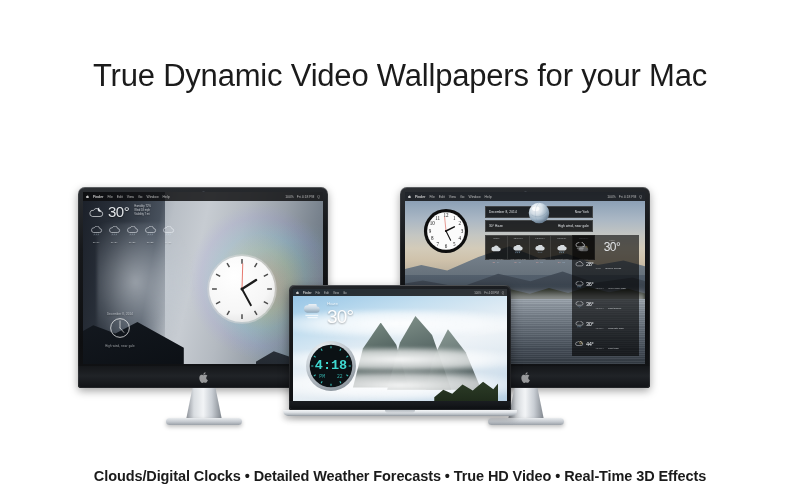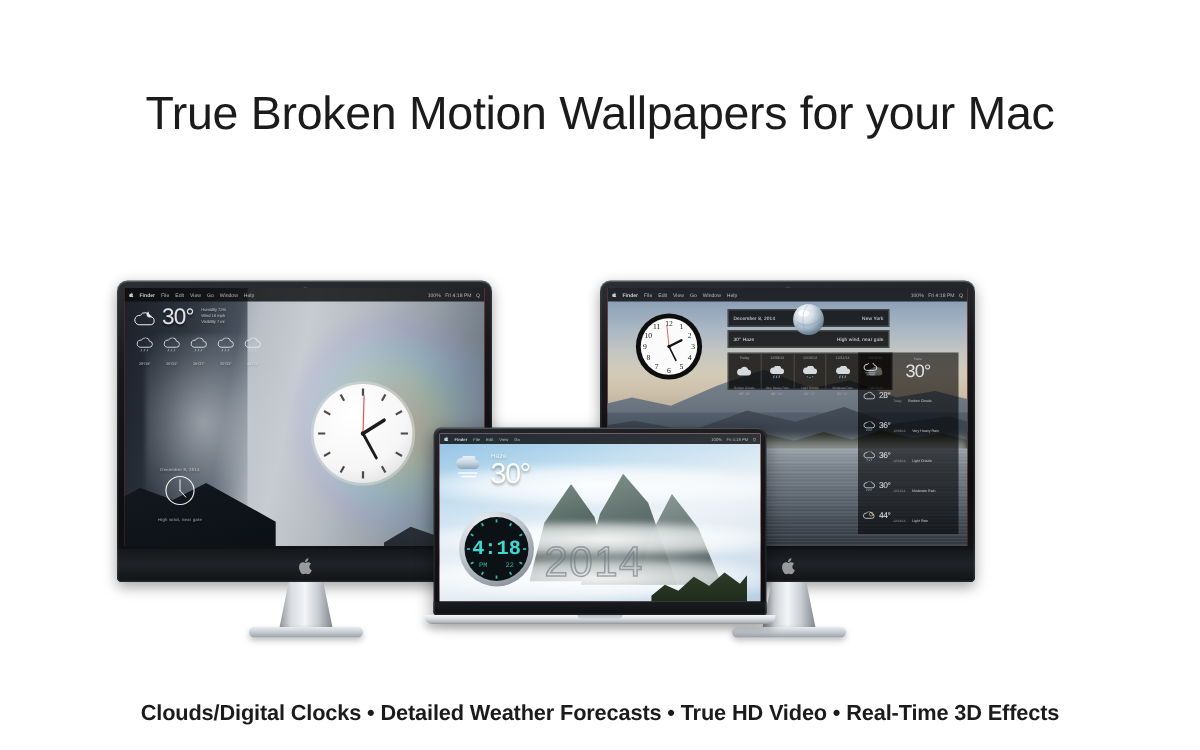--- a/index.html
+++ b/index.html
@@ -86,21 +86,21 @@
     align-items: center;
     justify-content: center;
   }
   .apple-logo {
     width: 9px; height: 11px;
     opacity: .55;
   }
   .screen {
     position: absolute;
     overflow: hidden;
-    background: #b91c1c;
+    background: #1d4ed8;
   }
 
   
   .menubar {
     position: absolute;
     top: 0; left: 0; right: 0;
     height: 9px;
     background: rgba(12,12,14,.82);
     display: flex;
     align-items: center;
@@ -407,21 +407,21 @@
     letter-spacing: 1px;
     line-height: 1;
   }
 
   
   #display-laptop .menubar { height: 7px; font-size: 2.8px; }
 </style>
 </head>
 <body>
 
-<div class="headline">True Broken Motion Wallpapers for your Mac</div>
+<div class="headline">True Dynamic Video Wallpapers for your Mac</div>
 
 <div class="stage">
 
   <div class="display" id="display-left">
     <div class="bezel"></div>
     <div class="cam"></div>
 
     <div class="screen">
 
       <div class="wp-waterfall">
@@ -867,21 +867,20 @@
           <path d="M17 69l3.5-2"></path>
             <path d="M12 50h4"></path>
             <path d="M17 31l3.5 2"></path>
             <path d="M31 17l2 3.5"></path>
         </g>
         <text x="50" y="56" text-anchor="middle" font-family="Liberation Mono, monospace" font-size="26" font-weight="700" fill="#3fd8d0">4:18</text>
         <text x="33" y="73" text-anchor="middle" font-family="Liberation Mono, monospace" font-size="9" fill="#3fd8d0" opacity=".8">PM</text>
         <text x="67" y="73" text-anchor="middle" font-family="Liberation Mono, monospace" font-size="9" fill="#3fd8d0" opacity=".8">22</text>
       </svg>
 
-      <div class="lt-year">2014</div>
     </div>
 
     <div class="lt-chin"></div>
     <div class="bezel-edge"></div>
     <div class="lt-base">
       <div class="lt-notch"></div>
     </div>
   </div>
 
 </div>

